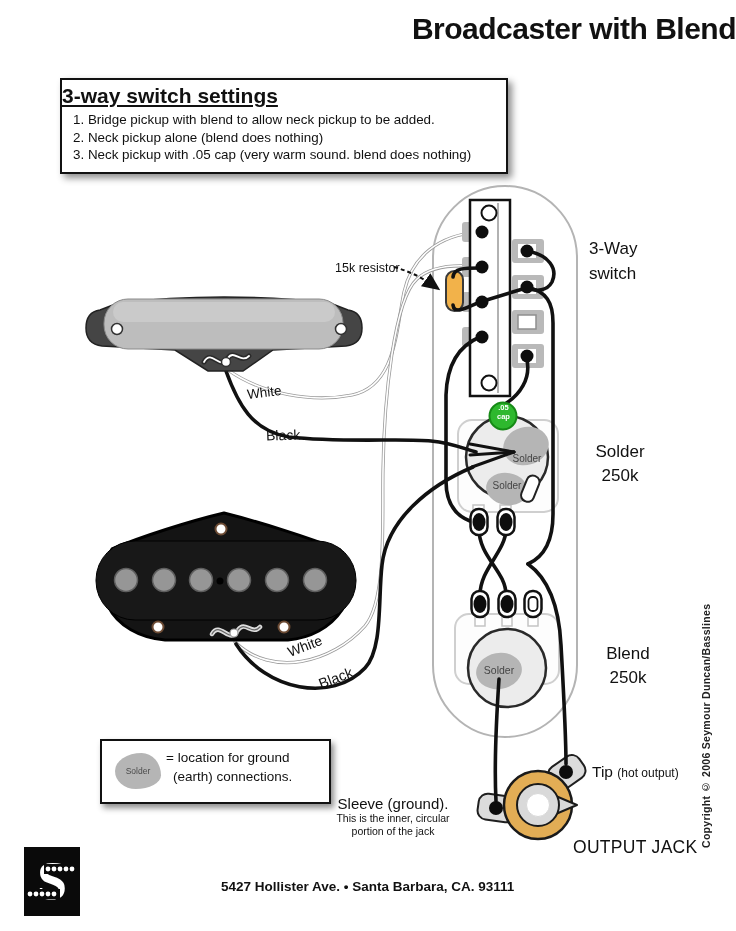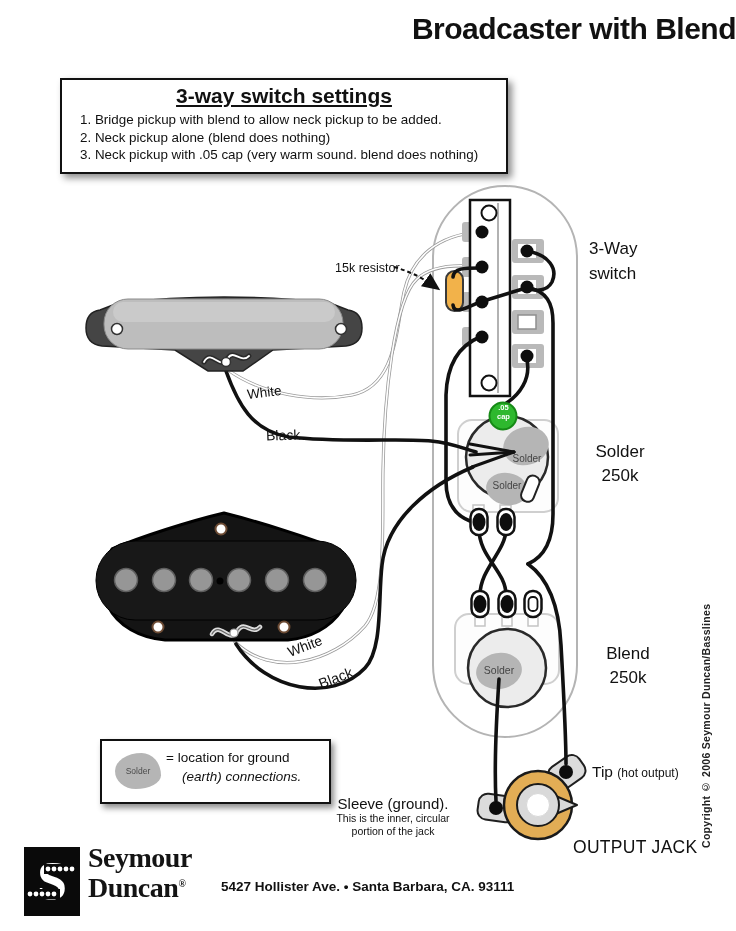--- a/index.html
+++ b/index.html
@@ -3,43 +3,43 @@
 <meta charset="utf-8">
 <style>
   html,body{margin:0;padding:0;background:#fff;}
   #page{position:relative;width:736px;height:931px;background:#fff;overflow:hidden;
         font-family:"Liberation Sans",sans-serif;color:#111;}
   #wires{position:absolute;left:0;top:0;z-index:1;}
   .lbl{position:absolute;z-index:3;font-family:"Liberation Sans",sans-serif;color:#111;white-space:nowrap;}
   .page-title{left:0;right:0;top:12px;text-align:right;font-size:30px;font-weight:bold;letter-spacing:-0.5px;}
   .settings-box{position:absolute;z-index:3;left:60px;top:78px;width:444px;height:90px;
       border:2px solid #111;background:#fff;box-shadow:4px 4px 7px rgba(0,0,0,0.45);padding:2px 0 0 0;}
-  .settings-box h2{margin:2px 0 3px 0;text-align:center;font-size:21px;text-decoration:underline;}
-  .settings-box .item{font-size:13.4px;line-height:1.32;padding-left:18px;}
+  .settings-box h2{margin:2px 0 3px 0;text-align:left;font-size:21px;text-decoration:underline;}
+  .settings-box .item{font-size:13.4px;line-height:1.32;padding-left:11px;}
   .switch-lbl{left:589px;top:237px;font-size:17px;line-height:1.45;}
   .volume-lbl{left:584px;top:440px;width:72px;text-align:center;font-size:17px;line-height:1.4;}
   .blend-lbl{left:598px;top:642px;width:60px;text-align:center;font-size:17px;line-height:1.4;}
   .resistor-lbl{left:307px;top:261px;font-size:12.5px;margin-left:28px;}
   .cap-lbl{left:489px;top:403px;width:29px;text-align:center;font-size:7.5px;font-weight:bold;
            color:#fff;line-height:1.2;z-index:4;}
   .solder{color:#454545;font-size:10px;text-align:center;width:48px;z-index:4;}
   .wire-word{font-size:13.5px;}
   .tip-lbl{left:592px;top:763px;font-size:15.5px;}
   .tip-sub{font-size:12px;}
   .sleeve-wrap{left:322px;top:795px;width:142px;text-align:center;white-space:normal;}
   .sleeve-main{font-size:15px;}
   .sleeve-note{font-size:10.5px;line-height:1.25;}
   .outjack-lbl{left:573px;top:837px;font-size:17.5px;letter-spacing:.3px;}
   .legend-box{position:absolute;z-index:3;left:100px;top:739px;width:227px;height:61px;
       border:2px solid #111;background:#fff;box-shadow:3px 4px 6px rgba(0,0,0,0.45);}
   .legend-blob{position:absolute;left:13px;top:12px;width:46px;height:36px;background:#b5b5b5;
       border-radius:58% 42% 55% 45% / 50% 62% 38% 50%;display:flex;align-items:center;justify-content:center;
       font-size:8.5px;color:#4a4a4a;}
   .legend-text{position:absolute;left:64px;top:8px;font-size:13.5px;line-height:1.4;}
-  .legend-text .l2{margin-left:16px;font-style:italic;}
+  .legend-text .l2{margin-left:7px;}
   .copyright{left:700px;top:572px;height:276px;font-size:10.5px;font-weight:bold;color:#222;
       writing-mode:vertical-rl;transform:rotate(180deg);letter-spacing:.3px;}
   .brand{left:88px;top:845px;font-family:"Liberation Serif",serif;font-weight:bold;
       font-size:28px;line-height:.92em;color:#141414;letter-spacing:-0.5px;}
   .brand sup{font-size:10px;}
   .addr1{left:221px;top:879px;font-size:13.5px;font-weight:bold;}
   .addr2{left:193px;top:901px;font-size:13.5px;font-weight:bold;}
   .logo{position:absolute;left:24px;top:847px;z-index:3;}
 </style>
 </head>
@@ -268,20 +268,16 @@
       <circle cx="42" cy="22" r="2.4"></circle>
         <circle cx="48" cy="22" r="2.4"></circle>
       <circle cx="6" cy="47" r="2.4"></circle>
         <circle cx="12" cy="47" r="2.4"></circle>
         <circle cx="18" cy="47" r="2.4"></circle>
       <circle cx="24" cy="47" r="2.4"></circle>
         <circle cx="30" cy="47" r="2.4"></circle>
     </g>
   </svg>
 
-  <div class="lbl brand">
-    <div>Seymour</div>
-    <div><span>Duncan</span><sup>®</sup></div>
-  </div>
 
   <div class="lbl addr1">5427 Hollister Ave.  •  Santa Barbara, CA. 93111</div>
 
 </div>
 
 </body></html>

